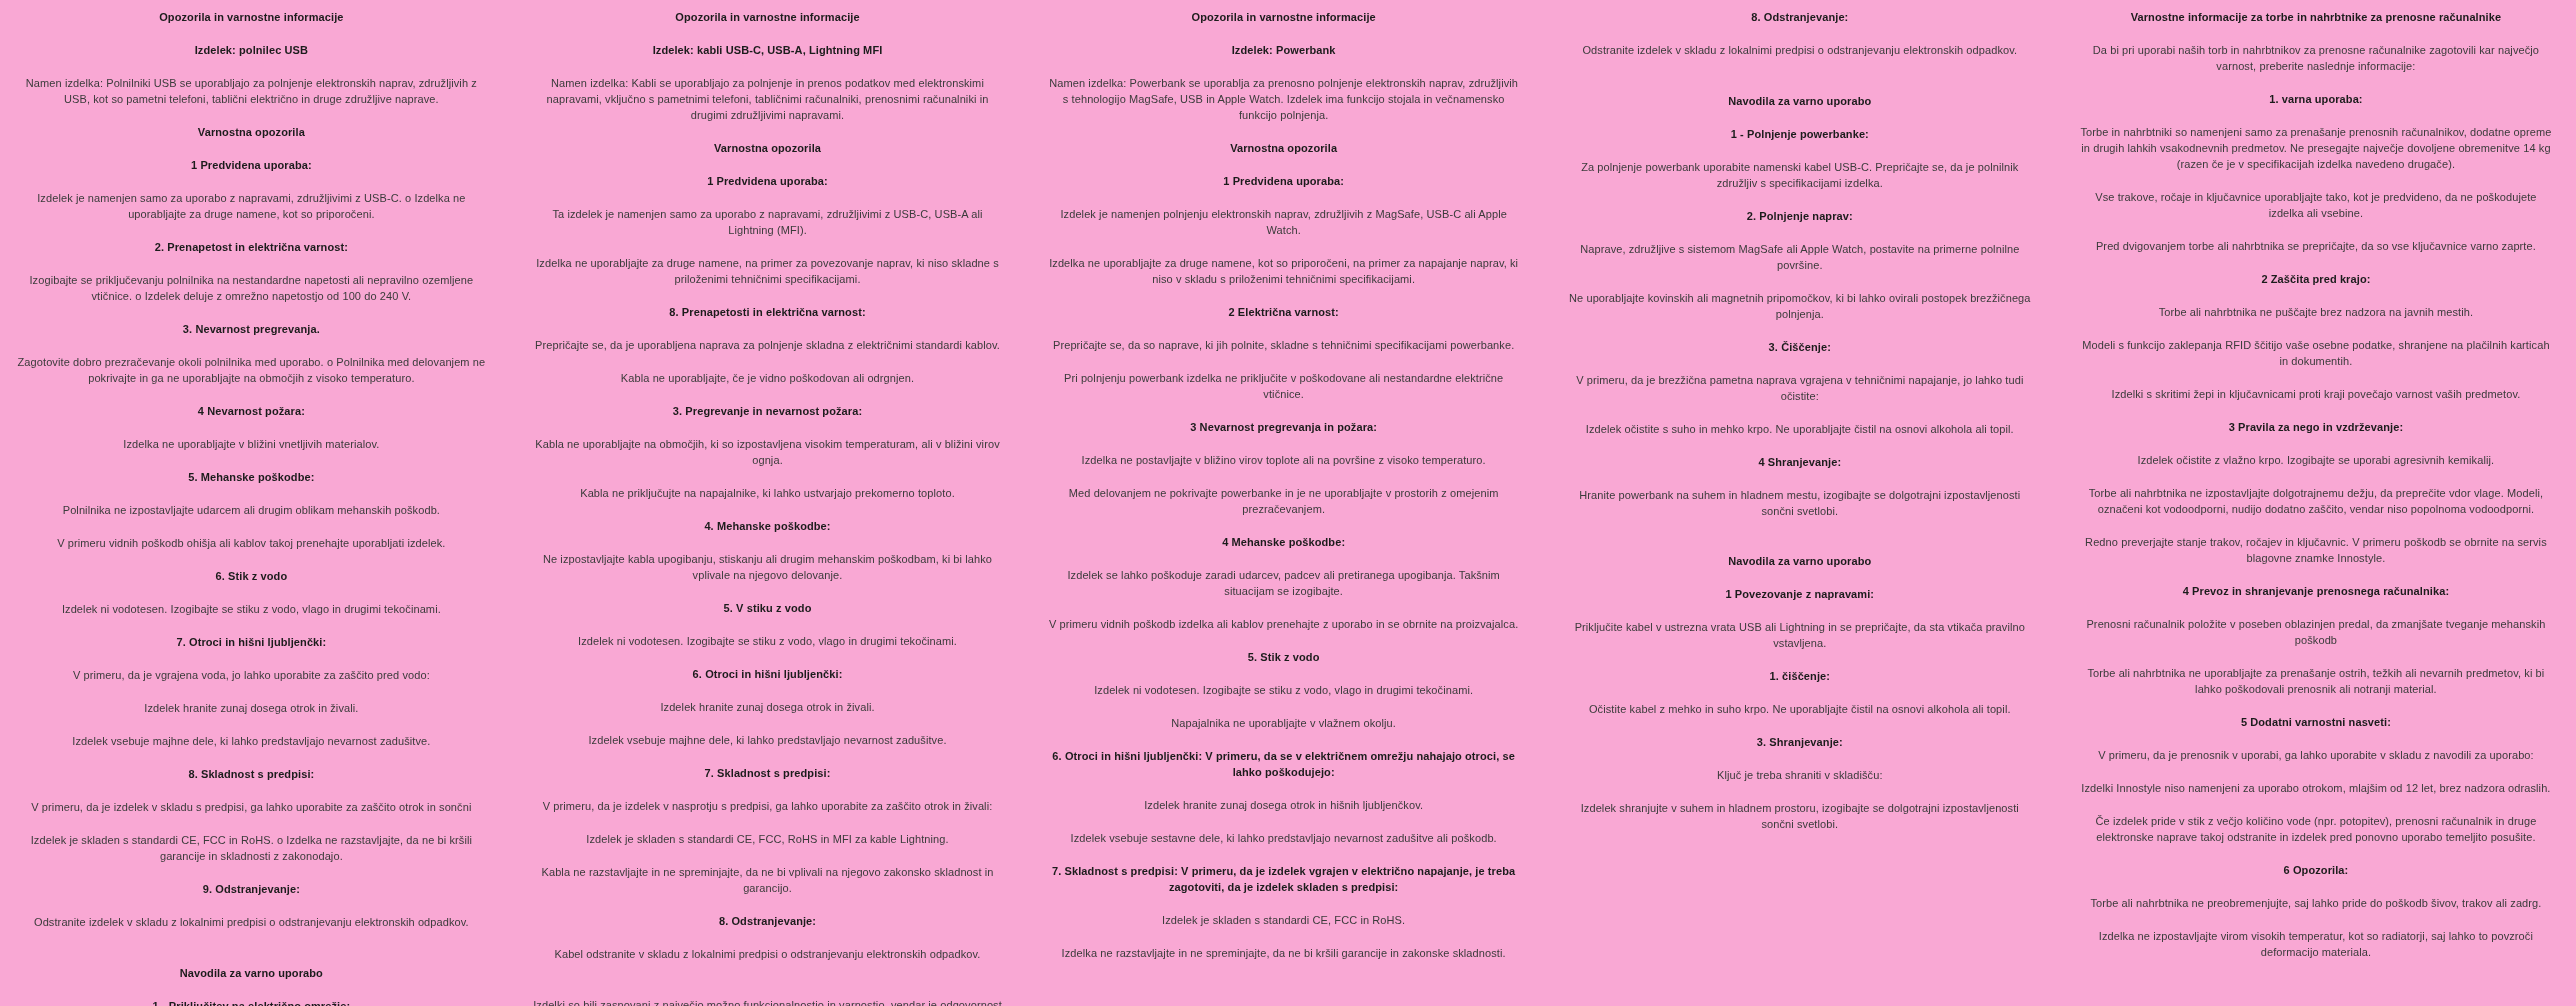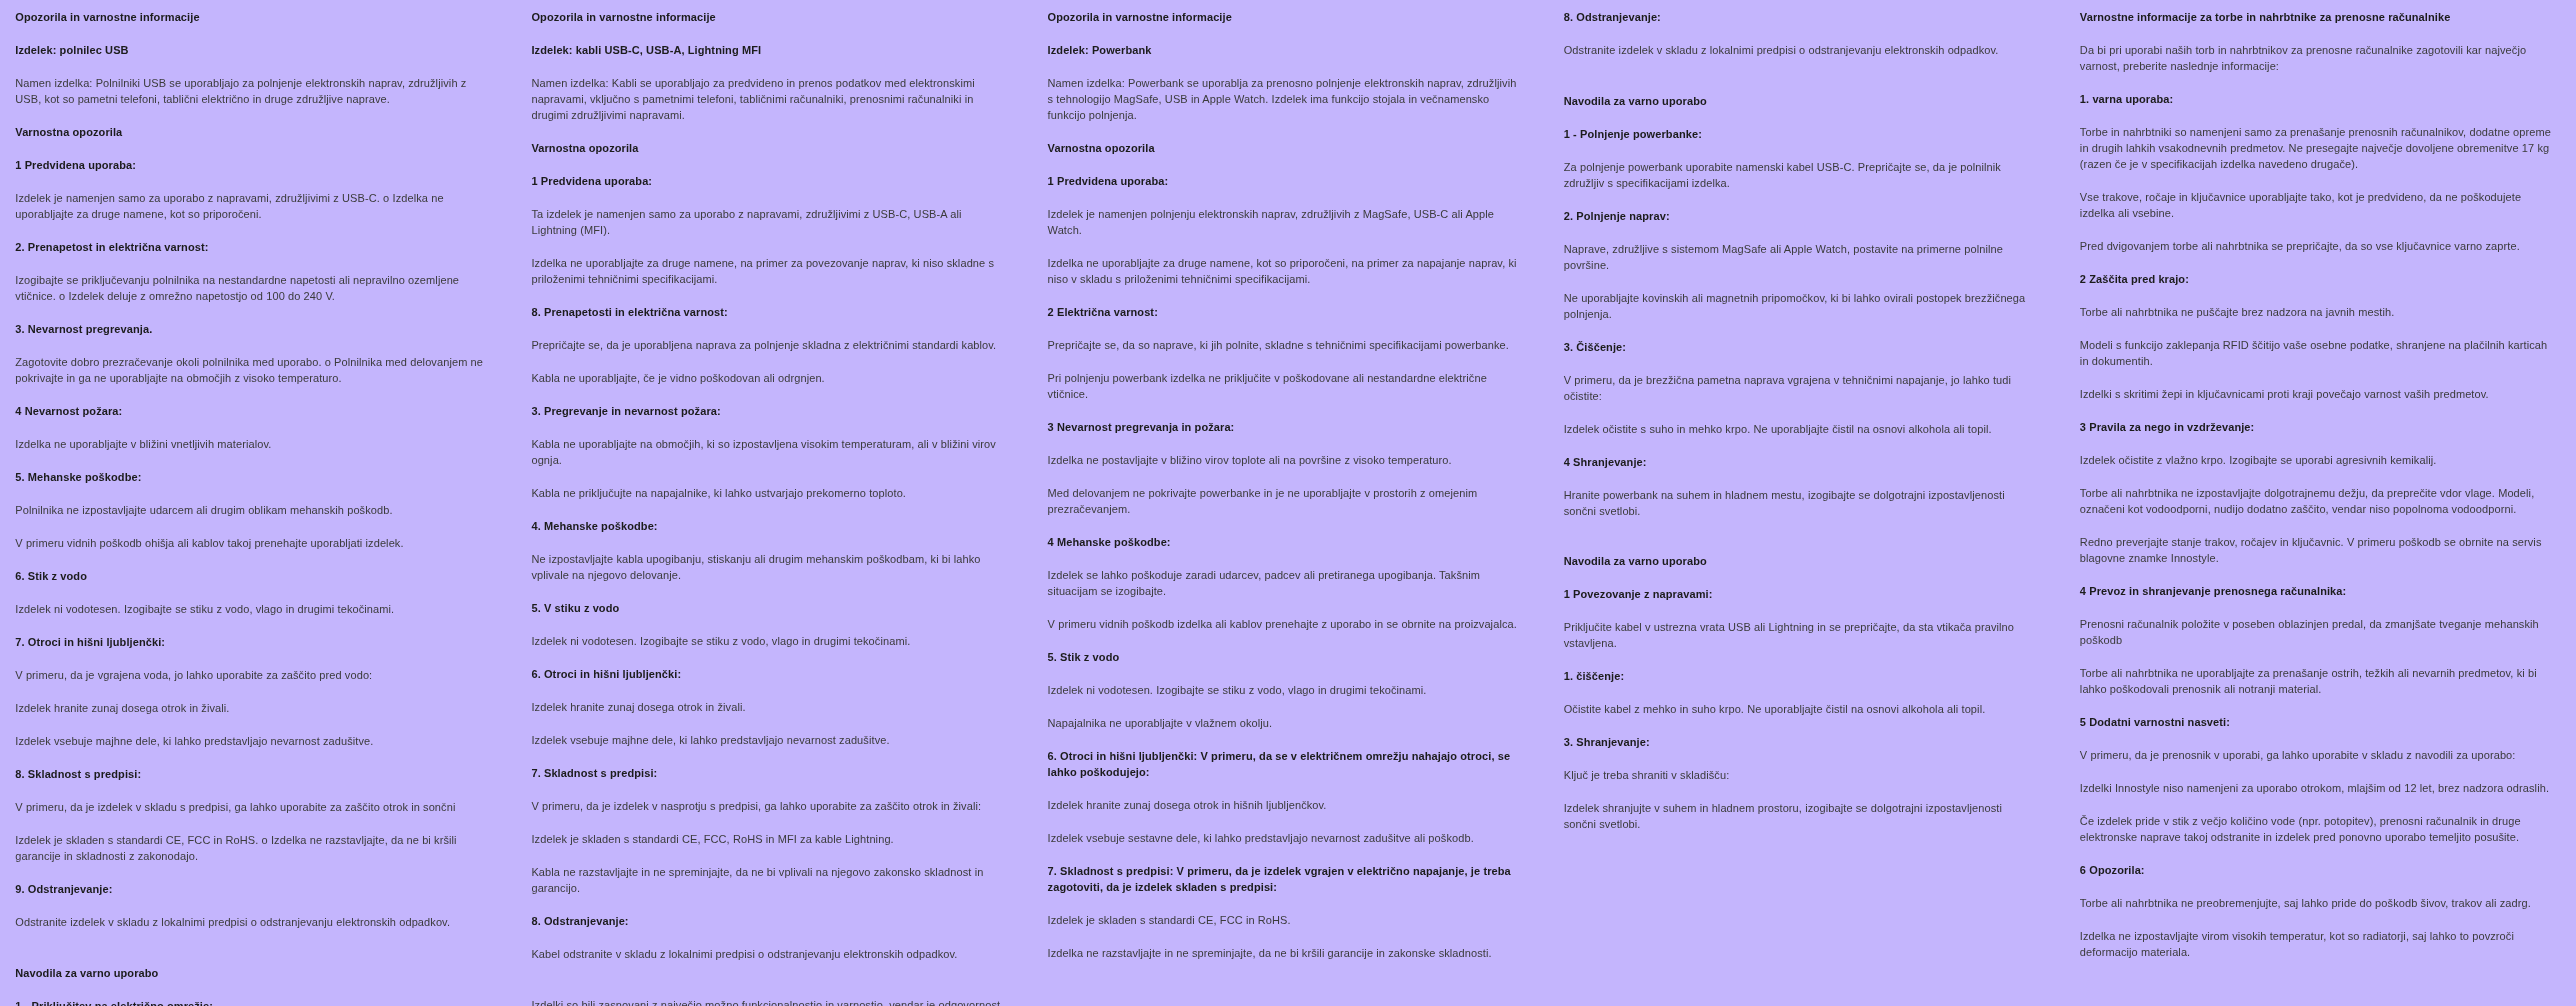--- a/index.html
+++ b/index.html
@@ -1,26 +1,27 @@
 <!DOCTYPE html>
 <html style="font-size:13px"><head>
 <meta charset="utf-8">
 <style>
   html, body { margin: 0; padding: 0; background: #ffffff; }
   .page {
     width: 2576px;
     height: 1006px;
     box-sizing: border-box;
-    background: #c4b5fd;
+    background: #f9a8d4;
     display: grid;
     grid-template-columns: repeat(5, 1fr);
     column-gap: 44px;
     padding: 8.9px 24px 0 15.3px;
     font-family: "Liberation Sans", sans-serif;
     overflow: hidden;
+    text-align: center;
   }
   .column { min-width: 0; }
   .blk {
     font-size: 11px;
     line-height: 16px;
     margin: 0 0 17px 0;
     color: #3b3b3b;
     letter-spacing: 0.1px;
   }
   .blk.heading {
@@ -59,21 +60,21 @@
       <div class="blk para">V primeru, da je izdelek v skladu s predpisi, ga lahko uporabite za zaščito otrok in sončni</div>
       <div class="blk para">Izdelek je skladen s standardi CE, FCC in RoHS. o Izdelka ne razstavljajte, da ne bi kršili garancije in skladnosti z zakonodajo.</div>
       <div class="blk heading">9. Odstranjevanje:</div>
       <div class="blk para">Odstranite izdelek v skladu z lokalnimi predpisi o odstranjevanju elektronskih odpadkov.</div>
       <div class="blk heading gap">Navodila za varno uporabo</div>
       <div class="blk heading">1 - Priključitev na električno omrežje:</div>
     </div>
   <div class="column">
       <div class="blk heading">Opozorila in varnostne informacije</div>
       <div class="blk heading">Izdelek: kabli USB-C, USB-A, Lightning MFI</div>
-      <div class="blk para">Namen izdelka: Kabli se uporabljajo za predvideno in prenos podatkov med elektronskimi napravami, vključno s pametnimi telefoni, tabličnimi računalniki, prenosnimi računalniki in drugimi združljivimi napravami.</div>
+      <div class="blk para">Namen izdelka: Kabli se uporabljajo za polnjenje in prenos podatkov med elektronskimi napravami, vključno s pametnimi telefoni, tabličnimi računalniki, prenosnimi računalniki in drugimi združljivimi napravami.</div>
       <div class="blk heading">Varnostna opozorila</div>
       <div class="blk heading">1 Predvidena uporaba:</div>
       <div class="blk para">Ta izdelek je namenjen samo za uporabo z napravami, združljivimi z USB-C, USB-A ali Lightning (MFI).</div>
       <div class="blk para">Izdelka ne uporabljajte za druge namene, na primer za povezovanje naprav, ki niso skladne s priloženimi tehničnimi specifikacijami.</div>
       <div class="blk heading">8. Prenapetosti in električna varnost:</div>
       <div class="blk para">Prepričajte se, da je uporabljena naprava za polnjenje skladna z električnimi standardi kablov.</div>
       <div class="blk para">Kabla ne uporabljajte, če je vidno poškodovan ali odrgnjen.</div>
       <div class="blk heading">3. Pregrevanje in nevarnost požara:</div>
       <div class="blk para">Kabla ne uporabljajte na območjih, ki so izpostavljena visokim temperaturam, ali v bližini virov ognja.</div>
       <div class="blk para">Kabla ne priključujte na napajalnike, ki lahko ustvarjajo prekomerno toploto.</div>
@@ -139,21 +140,21 @@
       <div class="blk heading">1. čiščenje:</div>
       <div class="blk para">Očistite kabel z mehko in suho krpo. Ne uporabljajte čistil na osnovi alkohola ali topil.</div>
       <div class="blk heading">3. Shranjevanje:</div>
       <div class="blk para">Ključ je treba shraniti v skladišču:</div>
       <div class="blk para">Izdelek shranjujte v suhem in hladnem prostoru, izogibajte se dolgotrajni izpostavljenosti sončni svetlobi.</div>
     </div>
   <div class="column">
       <div class="blk heading">Varnostne informacije za torbe in nahrbtnike za prenosne računalnike</div>
       <div class="blk para">Da bi pri uporabi naših torb in nahrbtnikov za prenosne računalnike zagotovili kar največjo varnost, preberite naslednje informacije:</div>
       <div class="blk heading">1. varna uporaba:</div>
-      <div class="blk para">Torbe in nahrbtniki so namenjeni samo za prenašanje prenosnih računalnikov, dodatne opreme in drugih lahkih vsakodnevnih predmetov. Ne presegajte največje dovoljene obremenitve 17 kg (razen če je v specifikacijah izdelka navedeno drugače).</div>
+      <div class="blk para">Torbe in nahrbtniki so namenjeni samo za prenašanje prenosnih računalnikov, dodatne opreme in drugih lahkih vsakodnevnih predmetov. Ne presegajte največje dovoljene obremenitve 14 kg (razen če je v specifikacijah izdelka navedeno drugače).</div>
       <div class="blk para">Vse trakove, ročaje in ključavnice uporabljajte tako, kot je predvideno, da ne poškodujete izdelka ali vsebine.</div>
       <div class="blk para">Pred dvigovanjem torbe ali nahrbtnika se prepričajte, da so vse ključavnice varno zaprte.</div>
       <div class="blk heading">2 Zaščita pred krajo:</div>
       <div class="blk para">Torbe ali nahrbtnika ne puščajte brez nadzora na javnih mestih.</div>
       <div class="blk para">Modeli s funkcijo zaklepanja RFID ščitijo vaše osebne podatke, shranjene na plačilnih karticah in dokumentih.</div>
       <div class="blk para">Izdelki s skritimi žepi in ključavnicami proti kraji povečajo varnost vaših predmetov.</div>
       <div class="blk heading">3 Pravila za nego in vzdrževanje:</div>
       <div class="blk para">Izdelek očistite z vlažno krpo. Izogibajte se uporabi agresivnih kemikalij.</div>
       <div class="blk para">Torbe ali nahrbtnika ne izpostavljajte dolgotrajnemu dežju, da preprečite vdor vlage. Modeli, označeni kot vodoodporni, nudijo dodatno zaščito, vendar niso popolnoma vodoodporni.</div>
       <div class="blk para">Redno preverjajte stanje trakov, ročajev in ključavnic. V primeru poškodb se obrnite na servis blagovne znamke Innostyle.</div>

